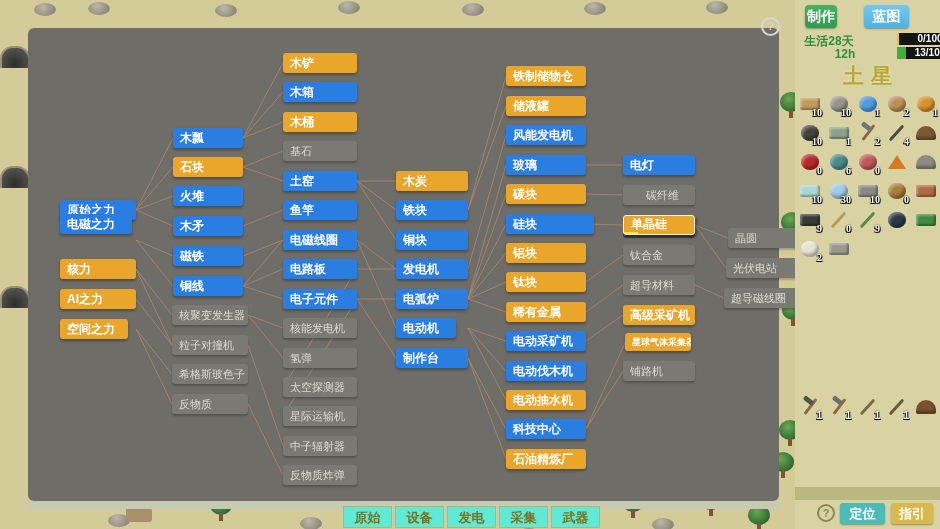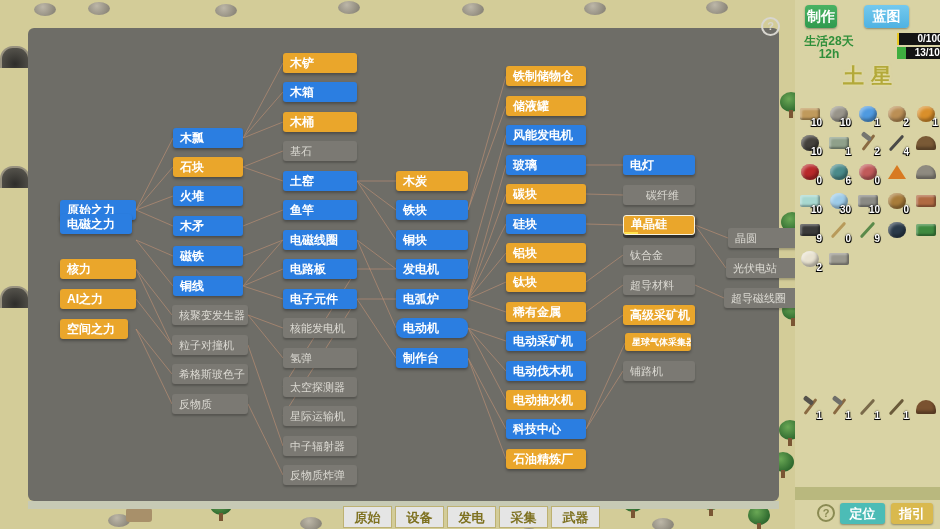--- a/index.html
+++ b/index.html
@@ -35,45 +35,45 @@
   .node.selected::after{content:"";position:absolute;left:0;bottom:-1px;width:14px;height:3px;background:#ffe14a;}
   .node.small{font-size:9px;height:18px;line-height:18px;}
   .help-circ{position:absolute;width:15px;height:15px;border-radius:50%;
     border:2px solid #d8d6cf;color:#d8d6cf;font-size:11px;font-weight:bold;
     text-align:center;line-height:15px;z-index:3;}
   .panel-help{left:761px;top:17px;}
 
   
   .strip{position:absolute;left:28px;top:501px;width:751px;height:8px;background:#c7cab5;z-index:2;}
   .tabs{position:absolute;left:343px;top:506px;display:flex;gap:3px;z-index:3;}
-  .tab{width:49px;height:22px;line-height:22px;text-align:center;background:#e5e5e5;
+  .tab{width:49px;height:22px;line-height:22px;text-align:center;background:#5eead4;
     color:#7e7120;font-size:13px;font-weight:bold;border:1px solid #bdb172;box-sizing:border-box;}
 
   
   .sidebar{position:absolute;left:795px;top:0;width:145px;height:529px;background:#d9d3a4;z-index:4;}
   .btn{position:absolute;border-radius:4px;color:#fff;font-weight:bold;text-align:center;
     box-shadow:0 1px 2px rgba(0,0,0,.35);}
   .btn-craft{left:10px;top:5px;width:32px;height:23px;line-height:23px;font-size:14px;
     background:linear-gradient(#49b263,#2f9a4e);}
   .btn-blueprint{left:69px;top:5px;width:45px;height:23px;line-height:23px;font-size:14px;
     background:linear-gradient(#74c9ee,#4fb2e2);}
   .life{position:absolute;left:2px;top:33px;width:64px;text-align:center;
     color:#2f8f3a;font-size:12px;font-weight:bold;}
-  .hours{position:absolute;left:2px;top:47px;width:64px;text-align:center;
+  .hours{position:absolute;left:18px;top:47px;width:64px;text-align:center;
     color:#2f8f3a;font-size:12px;font-weight:bold;}
   .bars{position:absolute;left:70px;top:33px;width:66px;margin-left:32px;}
   .bar{position:relative;width:66px;height:12px;background:#141414;margin-bottom:2px;}
   .bar .fill{position:absolute;left:0;top:0;height:12px;}
   .bar .lbl{position:absolute;left:0;top:0;width:100%;text-align:center;
     color:#fff;font-size:10px;font-weight:bold;line-height:12px;}
   .planet{position:absolute;left:0;top:62px;width:100%;text-align:center;
     color:#b3a93a;font-size:21px;font-weight:bold;letter-spacing:7px;text-indent:7px;
     text-shadow:0 0 3px rgba(255,250,160,.5);}
 
-  .grid{position:absolute;left:0;top:99px;width:145px;display:flex;flex-wrap:wrap;}
+  .grid{position:absolute;left:0;top:89px;width:145px;display:flex;flex-wrap:wrap;font-family:Liberation Serif, serif;}
   .cell{position:relative;width:29px;height:29px;display:flex;align-items:center;justify-content:center;}
   .cell .cnt{position:absolute;right:2px;bottom:0px;color:#fff;font-size:10px;font-weight:bold;
     text-shadow:1px 1px 0 #000,-1px 1px 0 #000,0 0 2px #000;}
   .sh-circle{width:18px;height:16px;border-radius:50%;box-shadow:inset -2px -3px 3px rgba(0,0,0,.3),inset 2px 2px 3px rgba(255,255,255,.35);}
   .sh-rect{width:20px;height:12px;border-radius:2px;box-shadow:inset -2px -2px 2px rgba(0,0,0,.3),inset 2px 2px 2px rgba(255,255,255,.3);}
   .sh-tri{width:0;height:0;border-left:9px solid transparent;border-right:9px solid transparent;}
   .sh-dome{width:20px;height:14px;border-radius:10px 10px 2px 2px;box-shadow:inset -2px -3px 3px rgba(0,0,0,.3);}
   .sh-tool{position:relative;width:22px;height:22px;}
   .sh-tool .handle{position:absolute;left:10px;top:1px;width:3px;height:19px;border-radius:2px;
     background:#8a6a42;transform:rotate(38deg);}
@@ -250,28 +250,28 @@
       <div class="node gray" style="left: 255px; top: 320px; width: 74px;">氢弹</div>
       <div class="node gray" style="left: 255px; top: 349px; width: 74px;">太空探测器</div>
       <div class="node gray" style="left: 255px; top: 378px; width: 74px;">星际运输机</div>
       <div class="node gray" style="left: 255px; top: 408px; width: 74px;">中子辐射器</div>
       <div class="node gray" style="left: 255px; top: 437px; width: 74px;">反物质炸弹</div>
       <div class="node orange" style="left: 368px; top: 143px; width: 72px;">木炭</div>
       <div class="node blue" style="left: 368px; top: 172px; width: 72px;">铁块</div>
       <div class="node blue" style="left: 368px; top: 202px; width: 72px;">铜块</div>
       <div class="node blue" style="left: 368px; top: 231px; width: 72px;">发电机</div>
       <div class="node blue" style="left: 368px; top: 261px; width: 72px;">电弧炉</div>
-      <div class="node blue" style="left: 368px; top: 290px; width: 72px; border-radius: 8px;">电动机</div>
+      <div class="node blue" style="left: 368px; top: 290px; width: 60px;">电动机</div>
       <div class="node blue" style="left: 368px; top: 320px; width: 72px;">制作台</div>
       <div class="node orange" style="left: 478px; top: 38px; width: 80px;">铁制储物仓</div>
       <div class="node orange" style="left: 478px; top: 68px; width: 80px;">储液罐</div>
       <div class="node blue" style="left: 478px; top: 97px; width: 80px;">风能发电机</div>
       <div class="node blue" style="left: 478px; top: 127px; width: 80px;">玻璃</div>
       <div class="node orange" style="left: 478px; top: 156px; width: 80px;">碳块</div>
-      <div class="node blue" style="left: 478px; top: 186px; width: 80px;">硅块</div>
+      <div class="node blue" style="left: 478px; top: 186px; width: 88px;">硅块</div>
       <div class="node orange" style="left: 478px; top: 215px; width: 80px;">铝块</div>
       <div class="node orange" style="left: 478px; top: 244px; width: 80px;">钛块</div>
       <div class="node orange" style="left: 478px; top: 274px; width: 80px;">稀有金属</div>
       <div class="node blue" style="left: 478px; top: 303px; width: 80px;">电动采矿机</div>
       <div class="node blue" style="left: 478px; top: 333px; width: 80px;">电动伐木机</div>
       <div class="node orange" style="left: 478px; top: 362px; width: 80px;">电动抽水机</div>
       <div class="node blue" style="left: 478px; top: 391px; width: 80px;">科技中心</div>
       <div class="node orange" style="left: 478px; top: 421px; width: 80px;">石油精炼厂</div>
       <div class="node blue" style="left: 595px; top: 127px; width: 72px;">电灯</div>
       <div class="node gray" style="left: 595px; top: 157px; width: 72px; text-align: center;">碳纤维</div>

